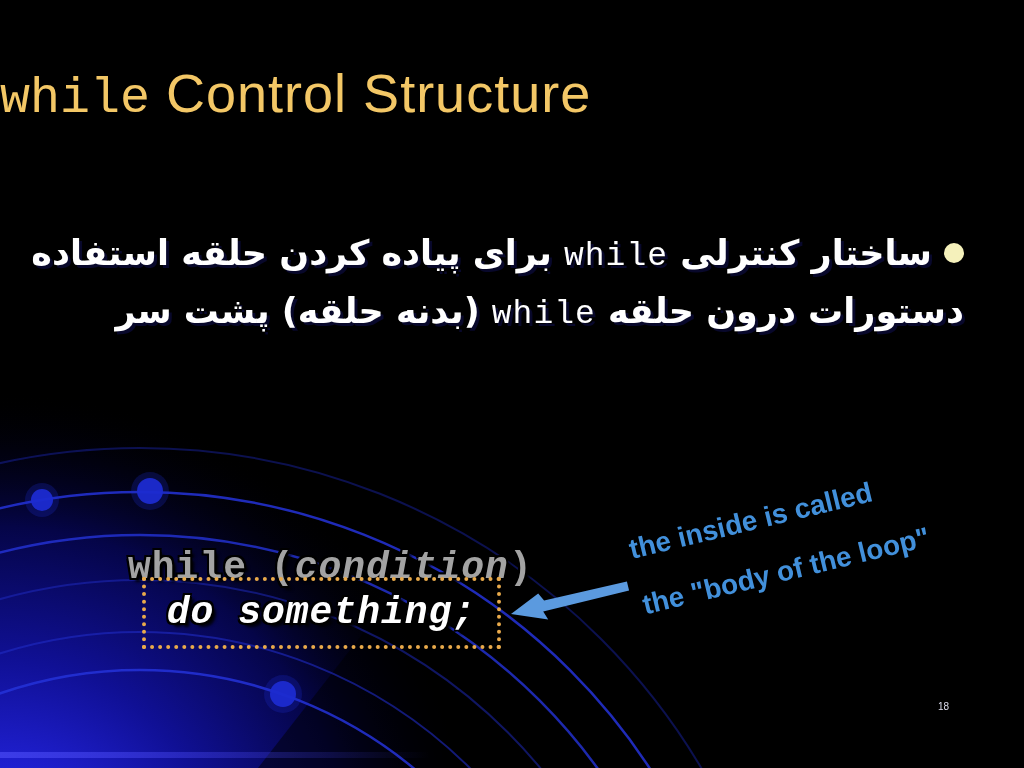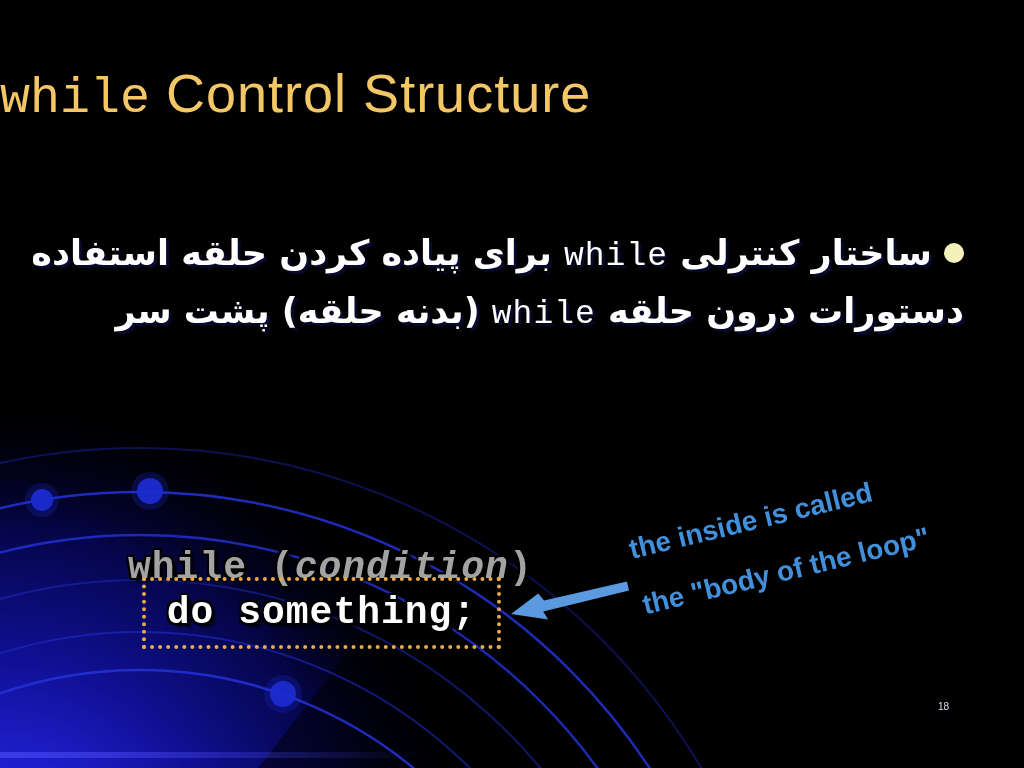--- a/index.html
+++ b/index.html
@@ -26,21 +26,21 @@
 
   
   .code-line1{position:absolute;left:128px;top:534px;z-index:2;color:#a3a3a3;
         font-family:"Liberation Mono","DejaVu Sans Mono",monospace;font-weight:bold;
         font-size:38px;letter-spacing:1px;white-space:nowrap;
         text-shadow:2px 2px 0 #000,-2px 2px 0 #000,2px -2px 0 #000,-2px -2px 0 #000,4px 4px 3px rgba(0,0,0,0.9);margin-top:12px;}
   .code-line1 .cond{font-style:italic;}
   .loop-box{position:absolute;left:142px;top:577px;width:351px;height:64px;z-index:2;
         border:4px dotted #E9AA4B;text-align:center;}
   .loop-box .body-code{color:#fff;font-family:"Liberation Mono","DejaVu Sans Mono",monospace;
-        font-weight:bold;font-size:38px;letter-spacing:1px;line-height:64px;
+        font-weight:bold;font-style:italic;font-size:38px;letter-spacing:1px;line-height:64px;
         white-space:nowrap;
         text-shadow:2px 2px 0 #000,-2px 2px 0 #000,2px -2px 0 #000,-2px -2px 0 #000,4px 4px 3px rgba(0,0,0,0.9);}
 
   
   .callout{position:absolute;left:623px;top:522px;z-index:2;transform:rotate(-13.5deg);
         transform-origin:0 0;color:#4290DB;font-family:"Liberation Sans",sans-serif;
         font-weight:bold;font-size:28px;line-height:57px;white-space:nowrap;
         text-shadow:2px 2px 3px rgba(0,0,0,0.85);}
   .arrow-svg{position:absolute;left:505px;top:575px;z-index:3;}
 

